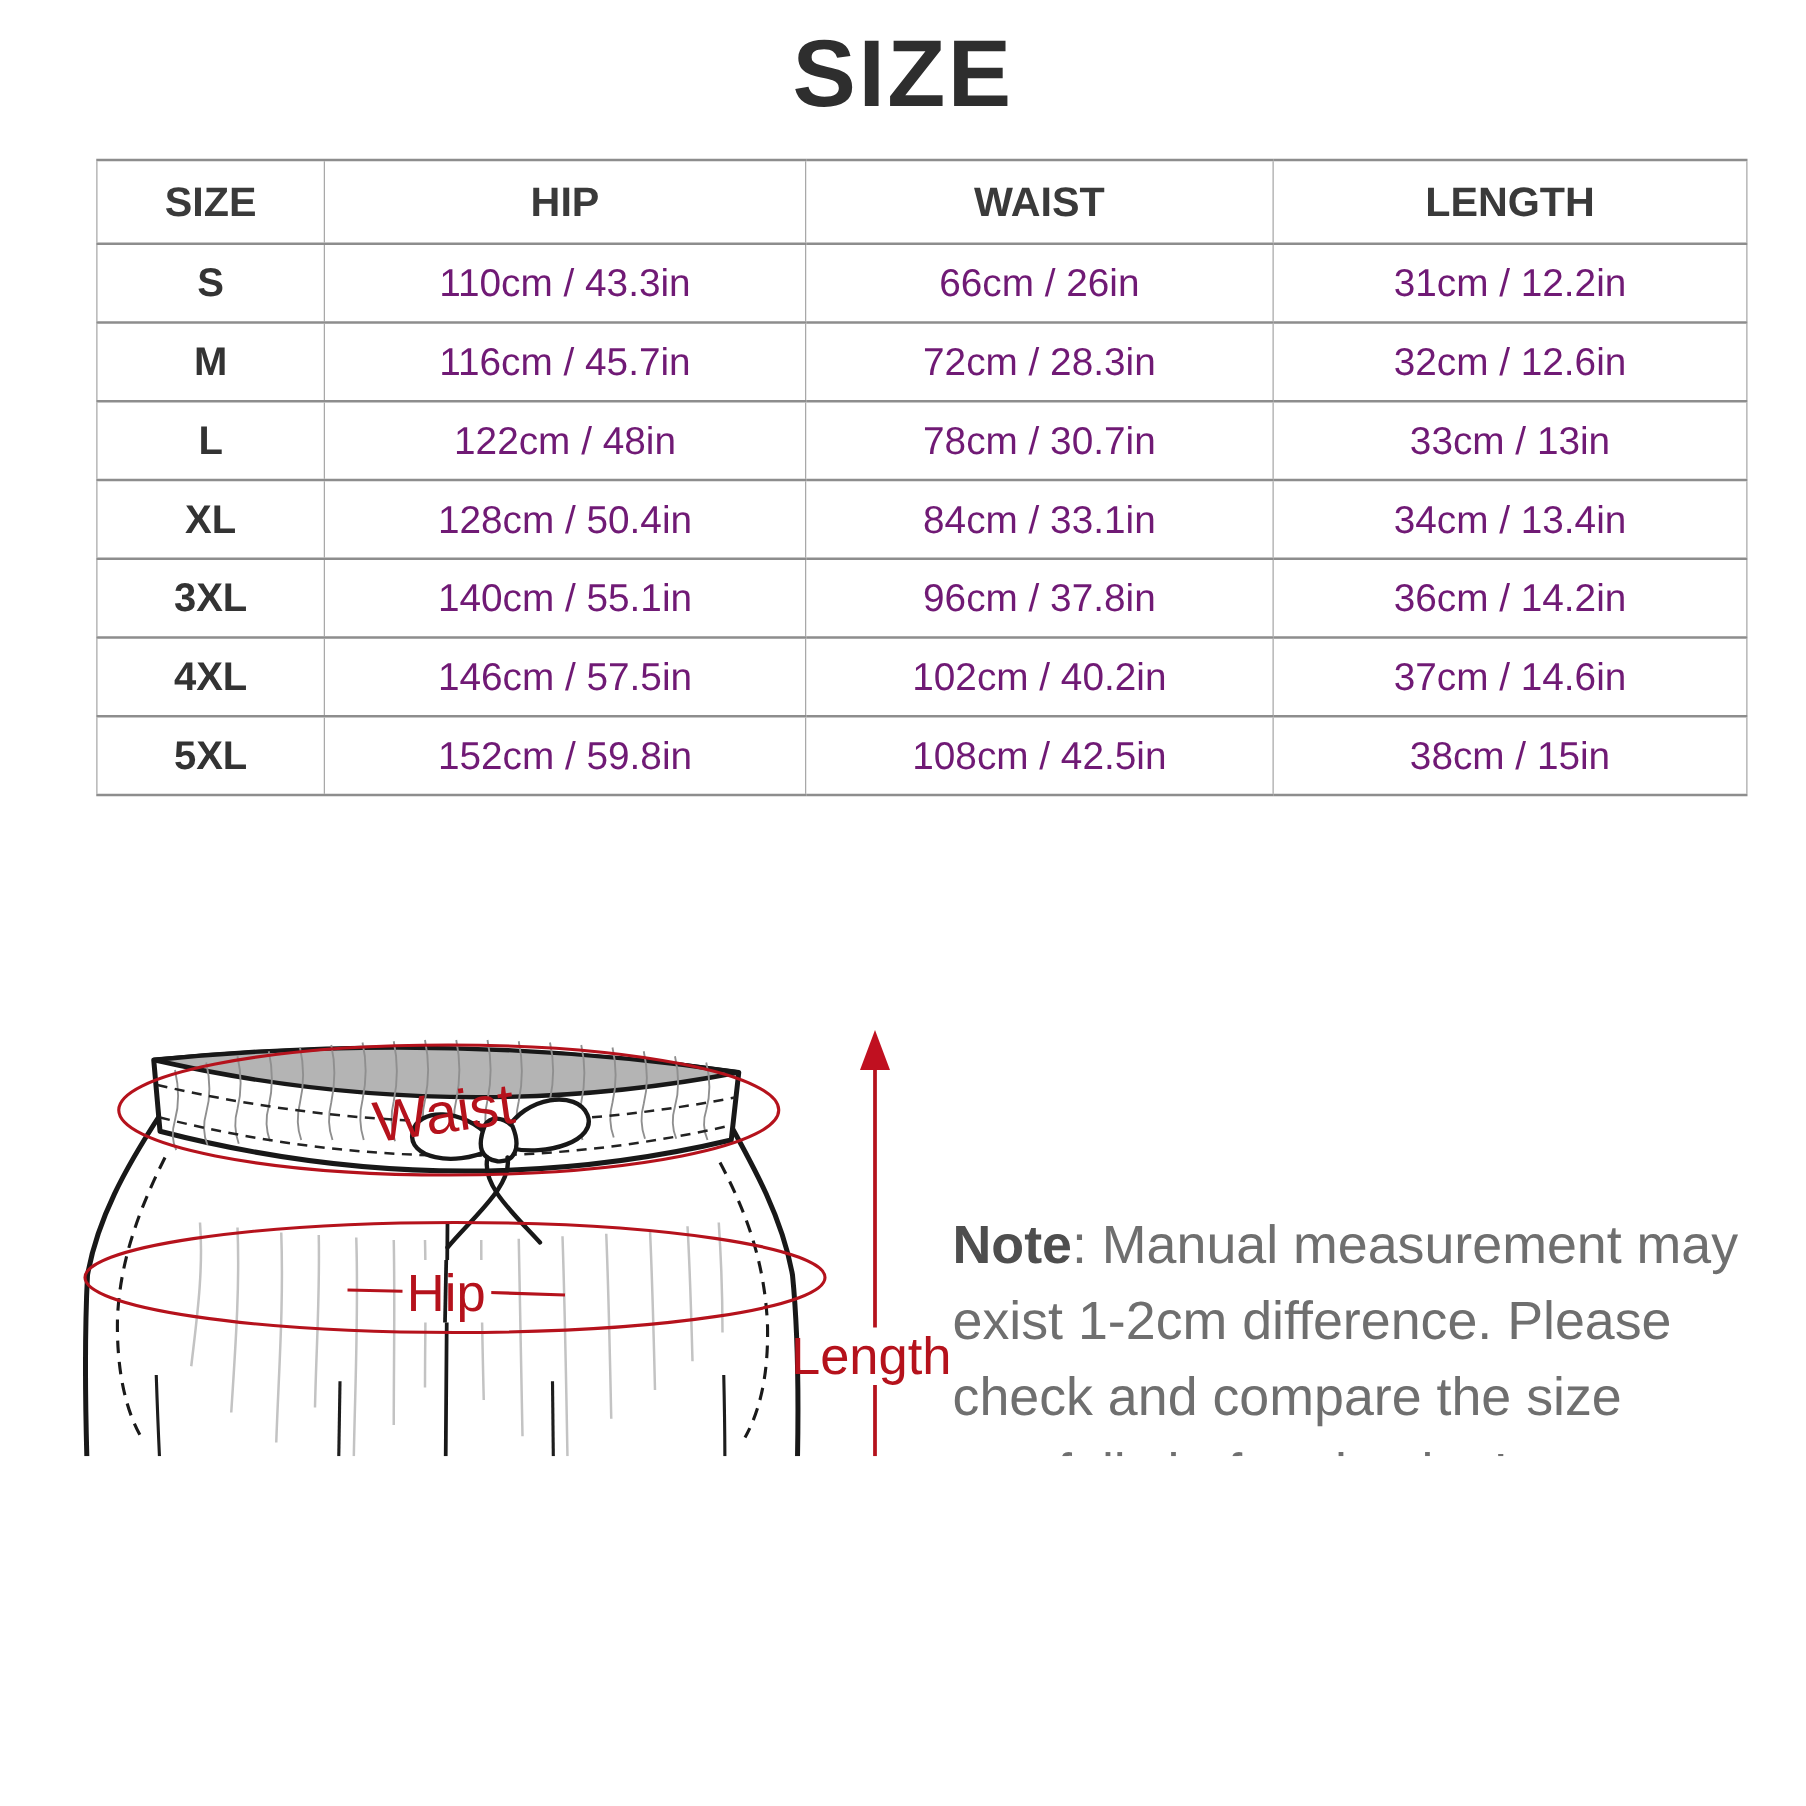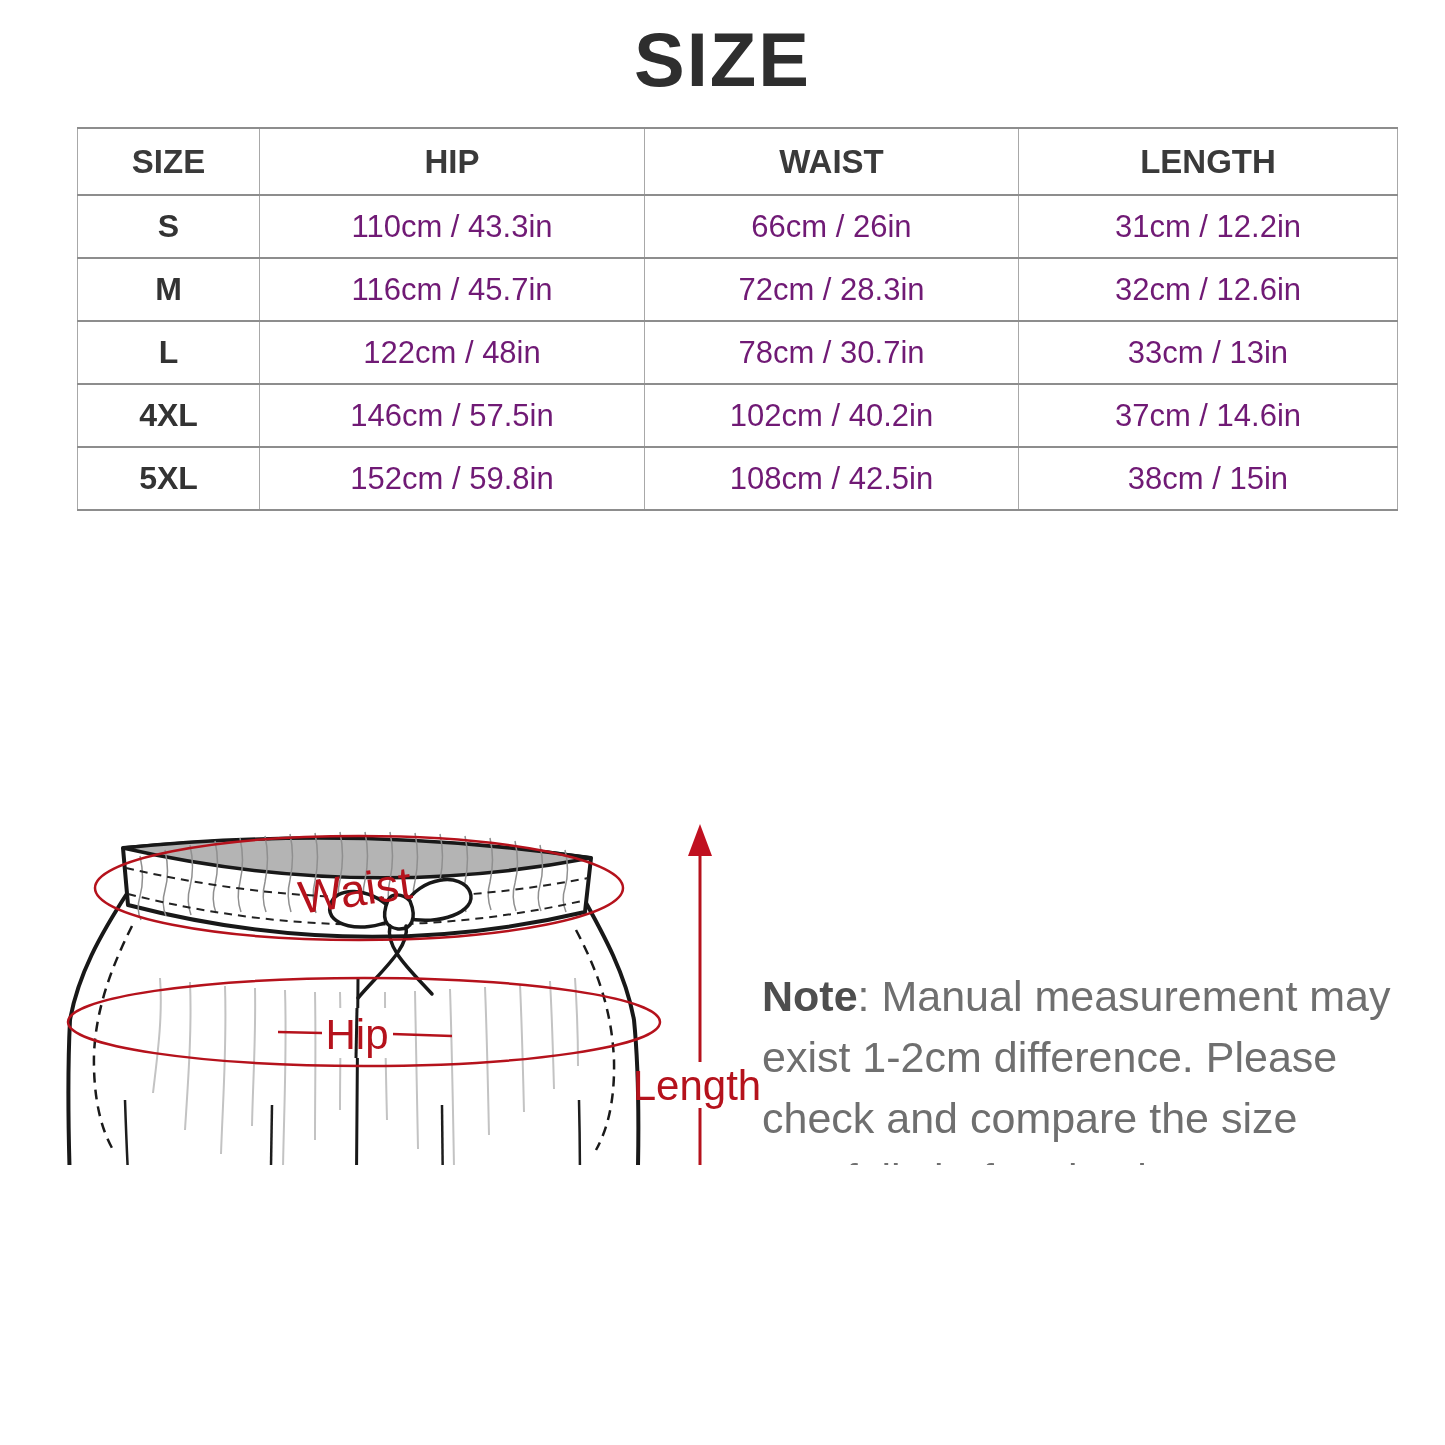--- a/index.html
+++ b/index.html
@@ -53,20 +53,32 @@
         <td class="size-col">M</td>
         <td>116cm / 45.7in</td>
         <td>72cm / 28.3in</td>
         <td>32cm / 12.6in</td>
       </tr>
       <tr>
         <td class="size-col">L</td>
         <td>122cm / 48in</td>
         <td>78cm / 30.7in</td>
         <td>33cm / 13in</td>
+      </tr>
+      <tr>
+        <td class="size-col">XL</td>
+        <td>128cm / 50.4in</td>
+        <td>84cm / 33.1in</td>
+        <td>34cm / 13.4in</td>
+      </tr>
+      <tr>
+        <td class="size-col">3XL</td>
+        <td>140cm / 55.1in</td>
+        <td>96cm / 37.8in</td>
+        <td>36cm / 14.2in</td>
       </tr>
       <tr>
         <td class="size-col">4XL</td>
         <td>146cm / 57.5in</td>
         <td>102cm / 40.2in</td>
         <td>37cm / 14.6in</td>
       </tr>
       <tr>
         <td class="size-col">5XL</td>
         <td>152cm / 59.8in</td>

